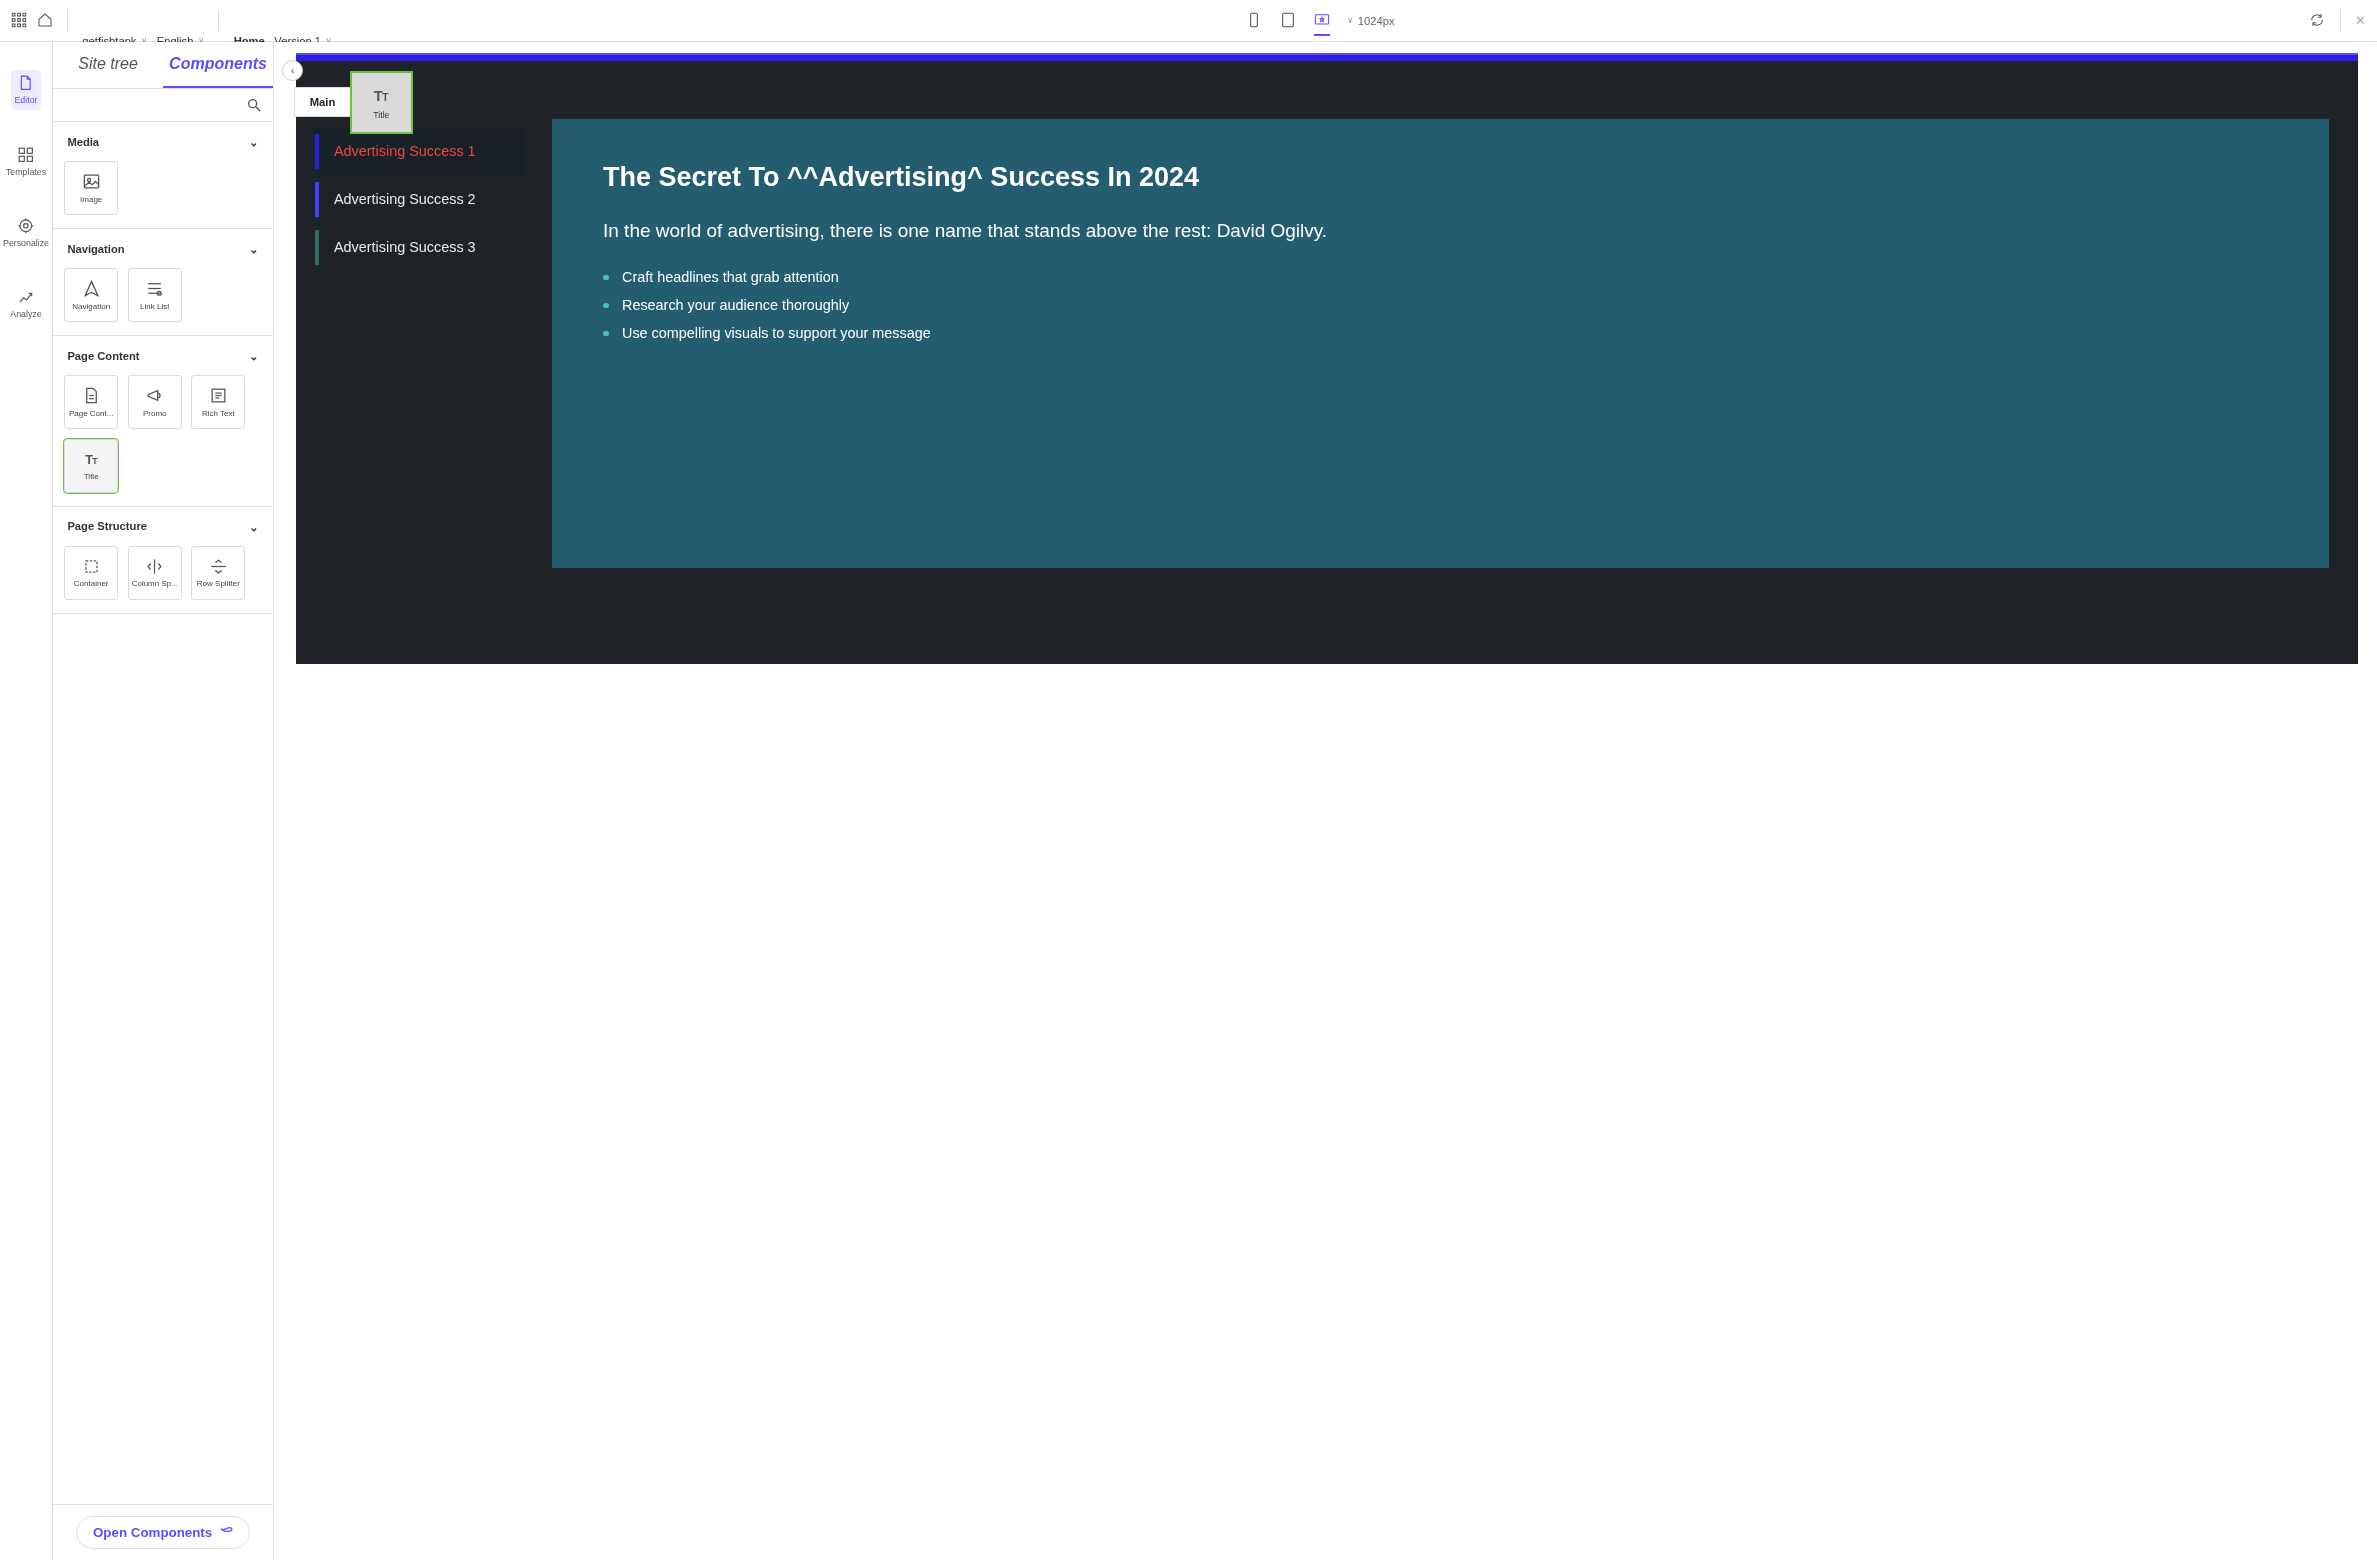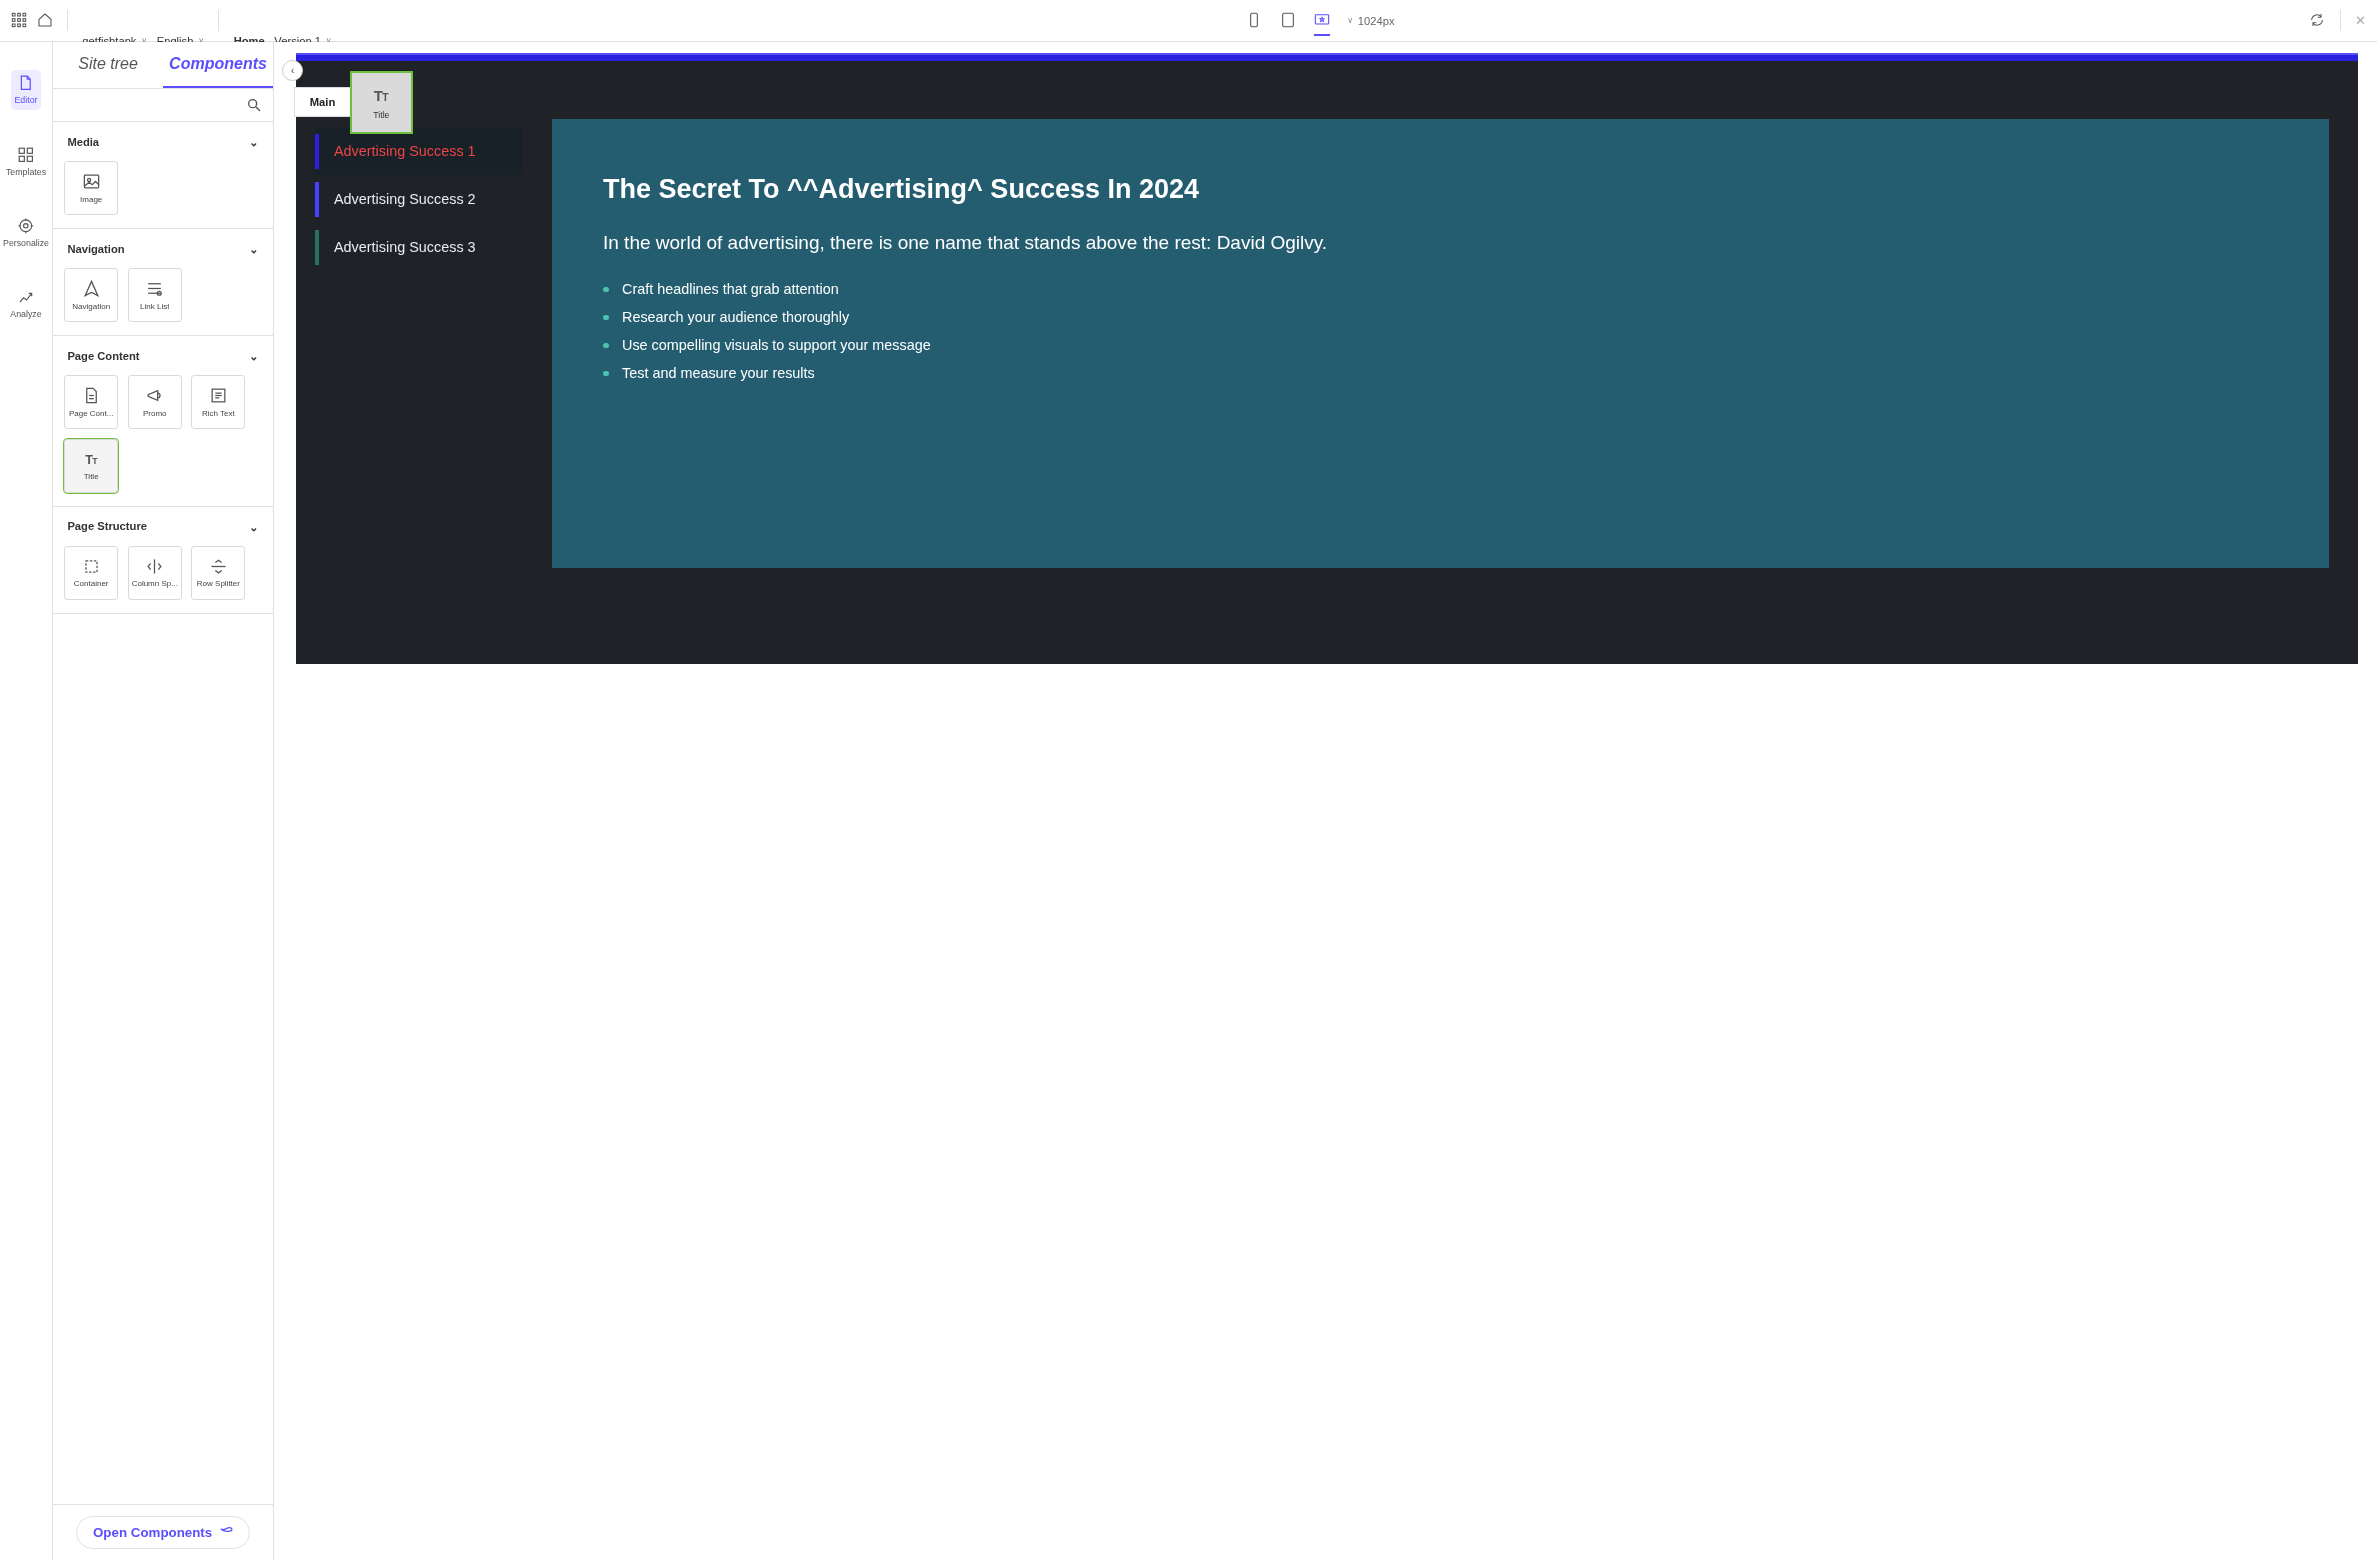--- a/index.html
+++ b/index.html
@@ -67,21 +67,21 @@
 .drag-tile .clabel{font-size:8.8px;color:#333;}
 .content-row{display:flex;padding:58px 29px 96px 19px;gap:29px;}
 .tab-list{display:flex;flex-direction:column;width:208px;margin-top:8px;}
 .tab-item{position:relative;padding:16px 19px;font-size:14.4px;color:#E8ECEE;}
 .tab-item::before{content:"";position:absolute;left:0;top:6.4px;bottom:6.4px;width:4px;background:#2C5E6F;}
 .tab-item.active{background:#182128;color:#ef4444;}
 .tab-item.active::before{background:#2B1FE0;}
 .tab-item.sel-blue::before{background:#4640FF;}
 .tab-item.idx2::before{background:#2C6F63;}
 .card{flex:1;background:var(--teal);padding:43px 51px;color:#fff;min-height:449px;}
-.card h1{font-size:27px;font-weight:800;line-height:1.15;margin:12px 0 24px 0;}
+.card h1{font-size:27px;font-weight:800;line-height:1.15;margin:0 0 24px 0;}
 .card p{font-size:19px;line-height:1.5;margin:0 0 21px 0;}
 .card ul{list-style:none;padding:0;margin:0;}
 .card ul li{position:relative;padding-left:19px;margin:6.4px 0;font-size:14.4px;line-height:1.5;}
 .card ul li::before{content:"";position:absolute;left:0;top:8px;width:5.6px;height:5.6px;border-radius:50%;background:var(--teal-light);}
 .chev-up{transform:rotate(180deg);display:inline-block;}
 </style>
 </head>
 <body>
 
 <svg width="0" height="0" style="position:absolute;font-size:14px">
@@ -402,20 +402,19 @@
             <div class="tab-item sel-blue">Advertising Success 2</div>
             <div class="tab-item idx2">Advertising Success 3</div>
           </div>
         <div class="card">
           <h1>The Secret To ^^Advertising^ Success In 2024</h1>
           <p>In the world of advertising, there is one name that stands above the rest: David Ogilvy.</p>
           <ul id="bullet-list">
               <li>Craft headlines that grab attention</li>
               <li>Research your audience thoroughly</li>
               <li>Use compelling visuals to support your message</li>
-              <li>Test and measure your results</li>
             </ul>
         </div>
       </div>
     </div>
   </div>
 </div>
 
 
 </body></html>

